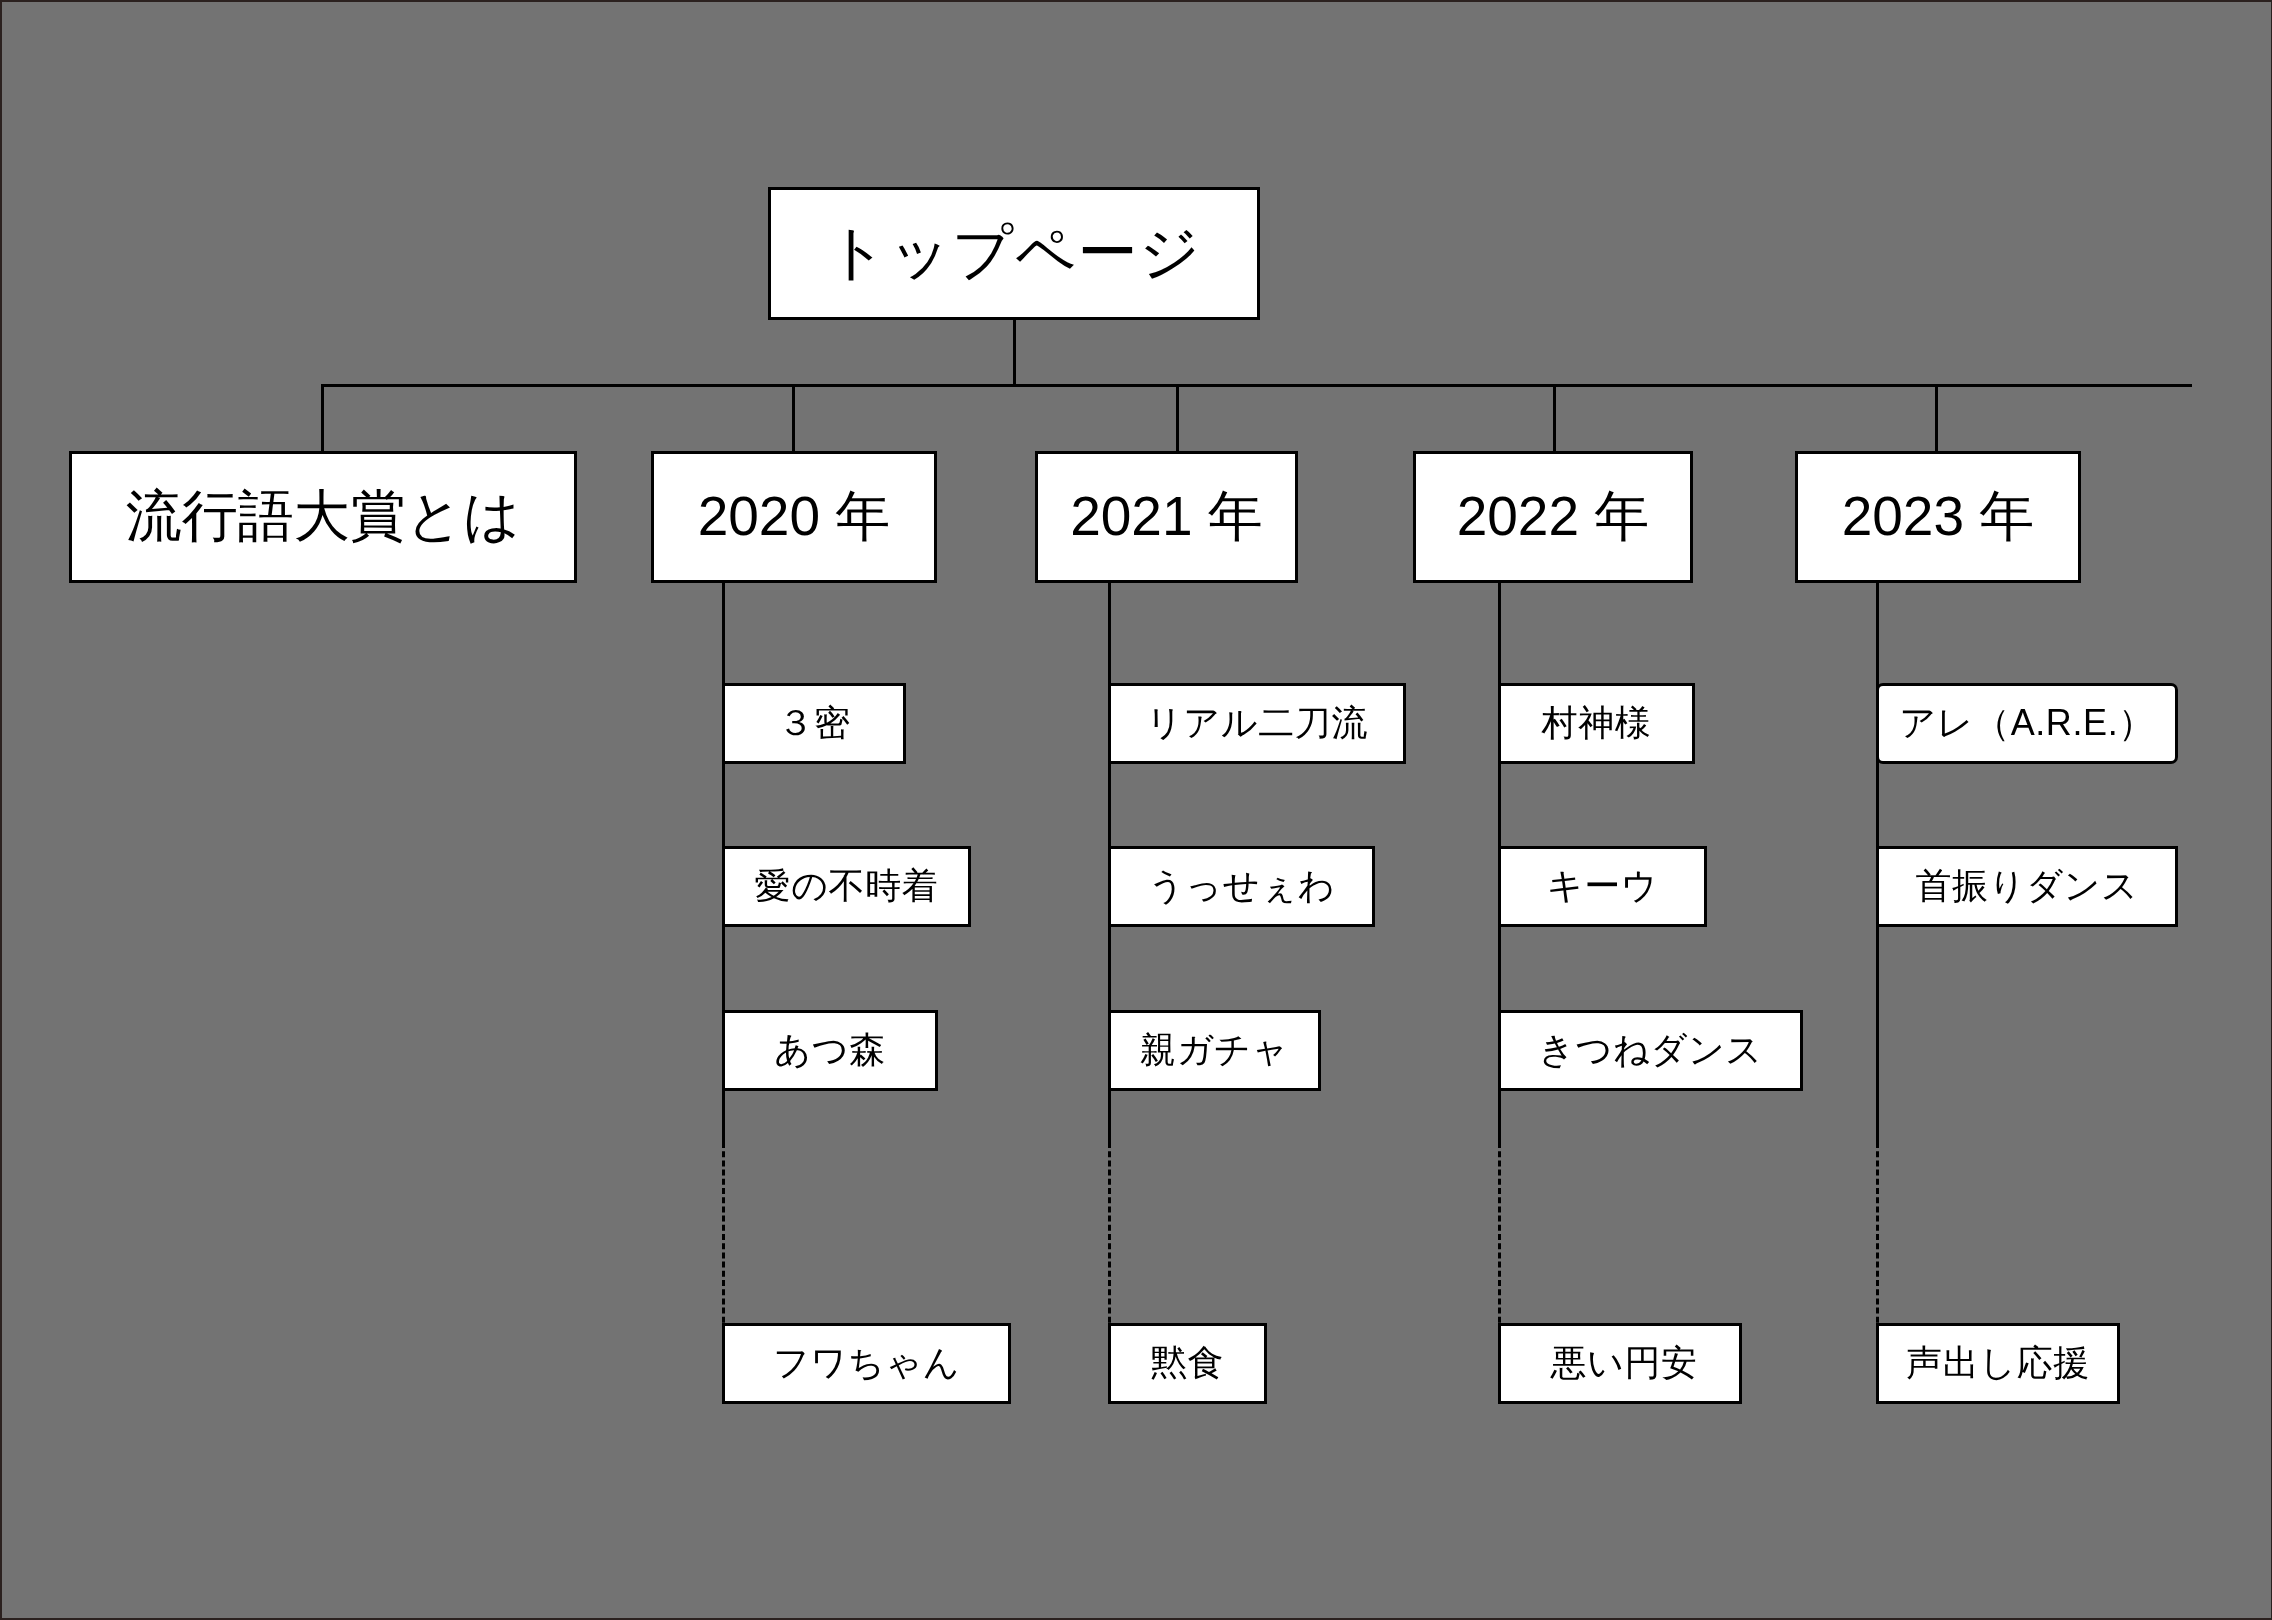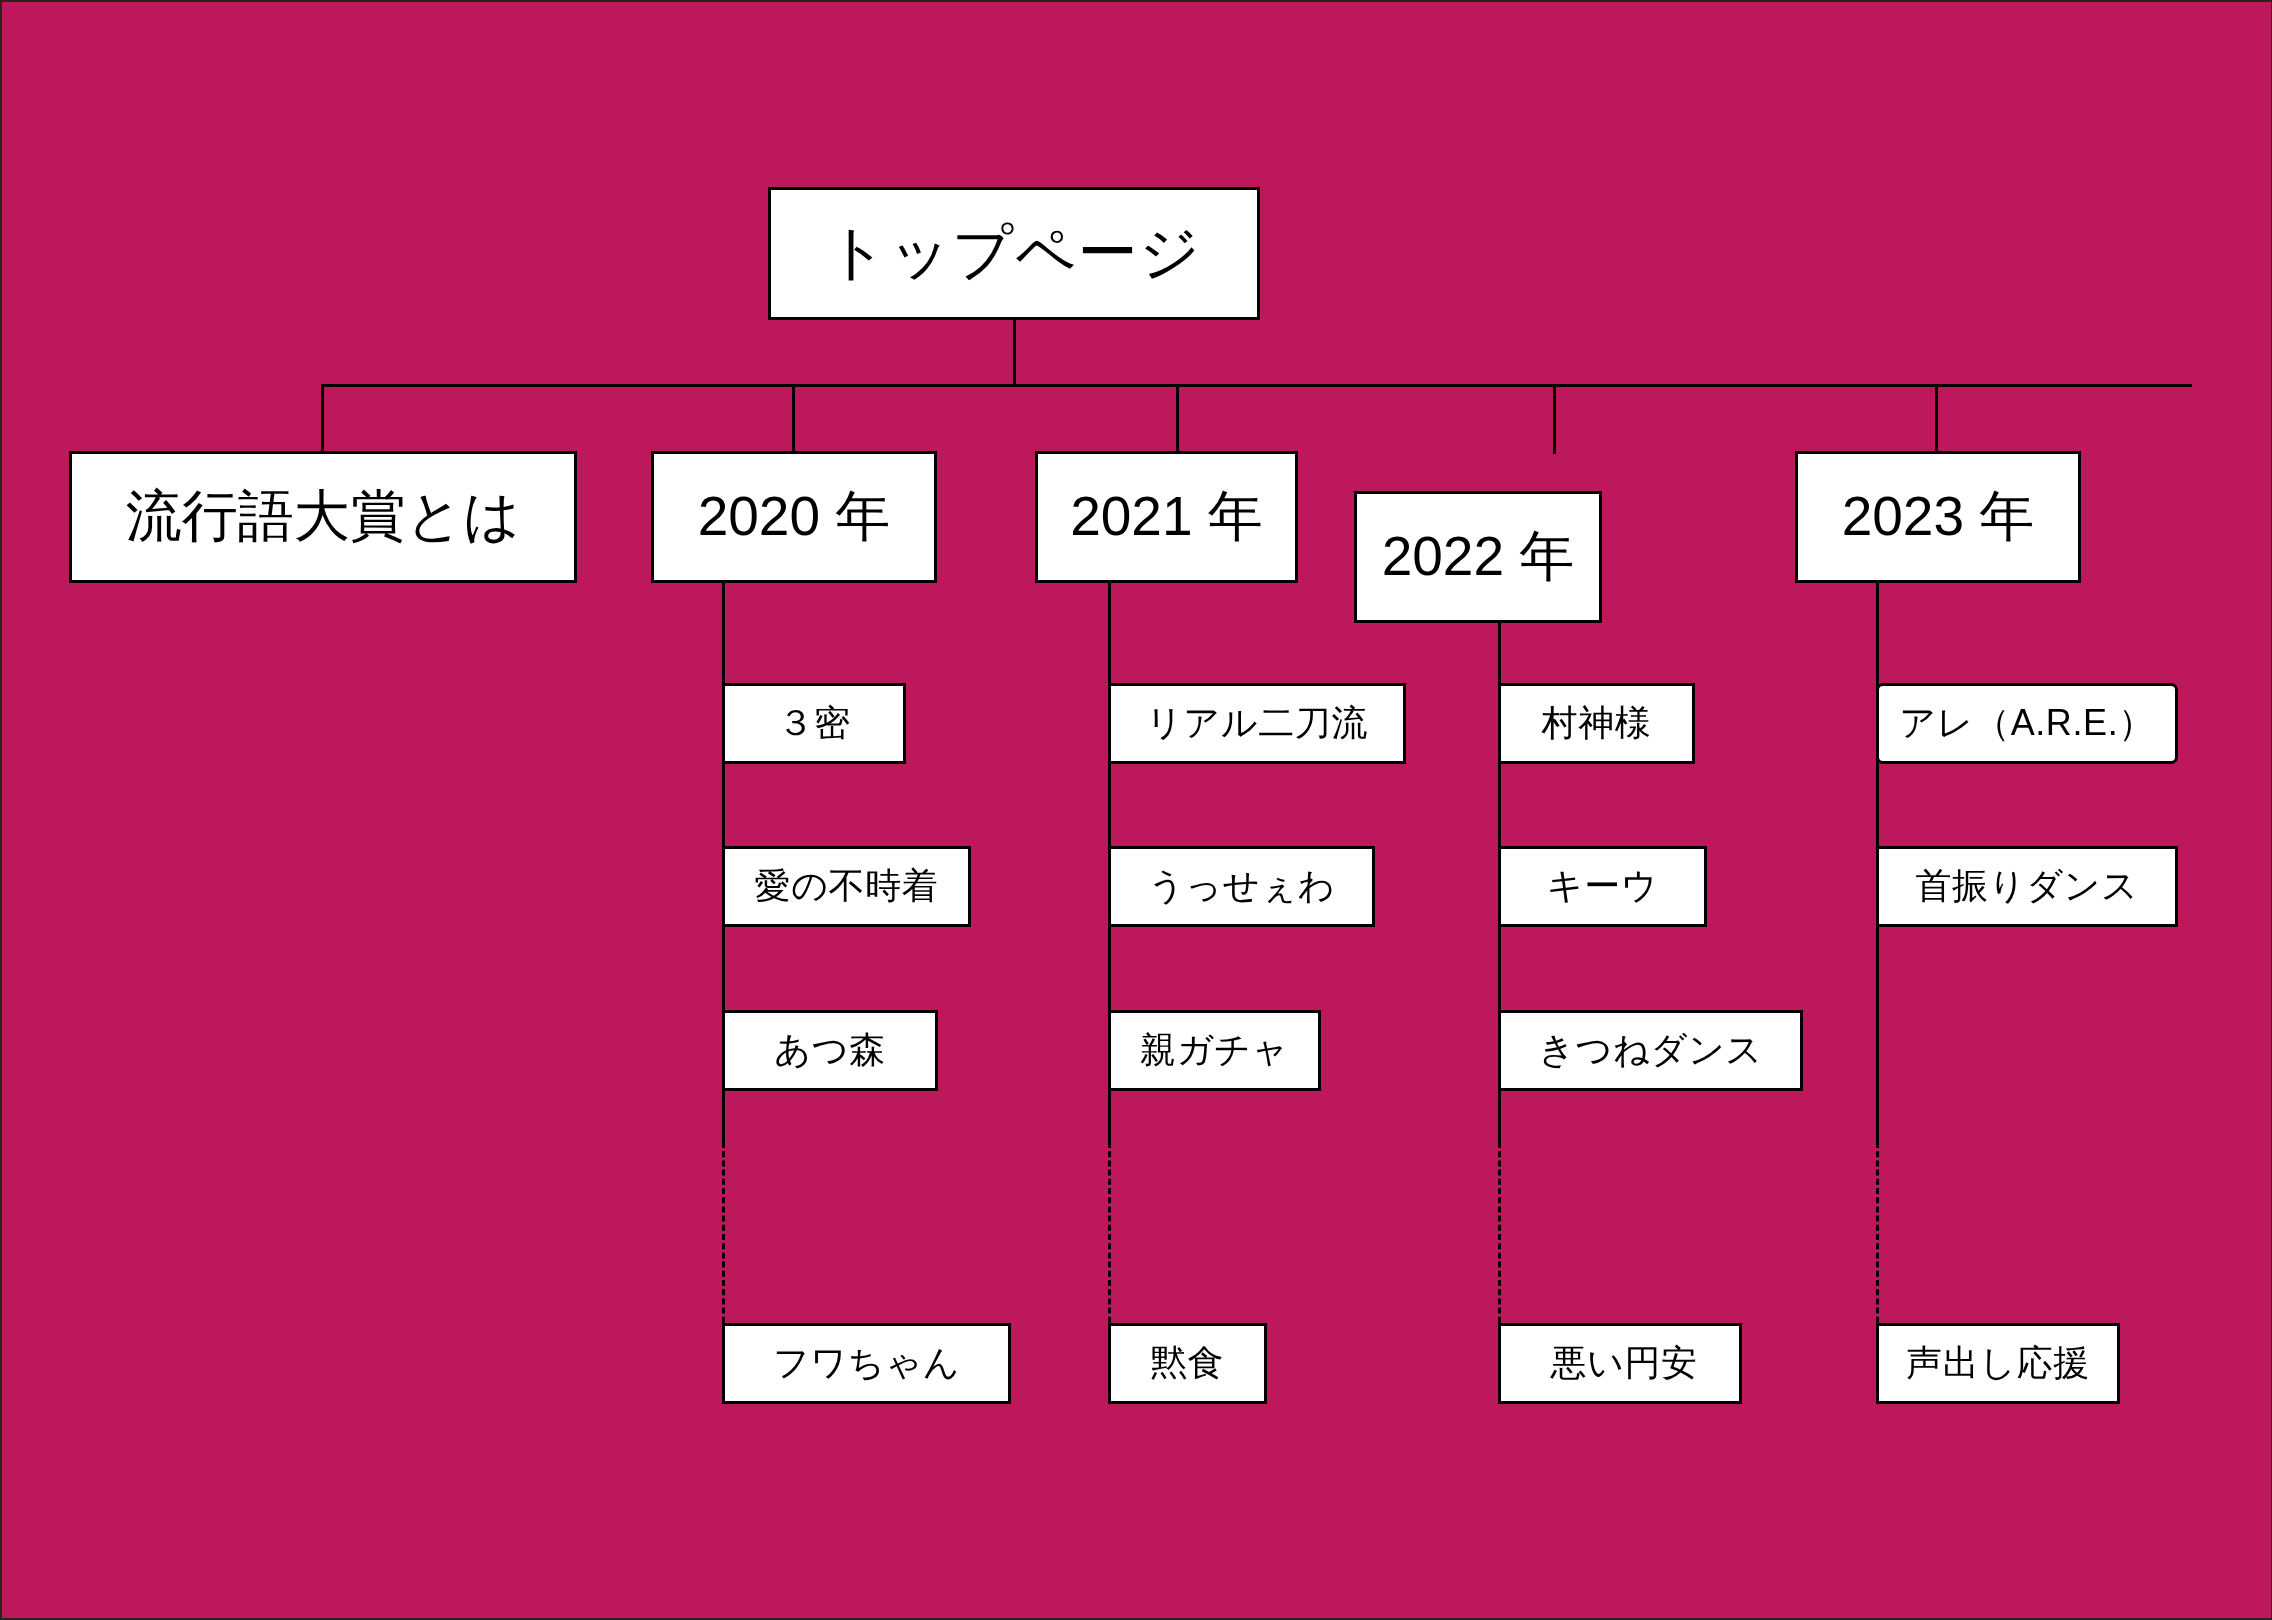--- a/index.html
+++ b/index.html
@@ -9,21 +9,21 @@
   }
   body {
     font-family: "Liberation Sans", "DejaVu Sans", sans-serif;
   }
 
   
   #sitemap-canvas {
     position: relative;
     width: 2273px;
     height: 1620px;
-    background: #be185d;
+    background: #737373;
     box-sizing: border-box;
     border: 2.5px solid #2b211f;
     overflow: hidden;
   }
 
   
   .node {
     position: absolute;
     box-sizing: border-box;
     background: #ffffff;
@@ -49,21 +49,21 @@
   
   .node.lvl2 {
     top: 449px;
     height: 132px;
     font-size: 55px;
     border-width: 3.2px;
   }
   #node-about   { left: 67px;  width: 508px; font-size: 56px; }
   #node-y2020   { left: 649px; width: 286px; }
   #node-y2021   { left: 1033px; width: 263px; }
-  #node-y2022   { left: 1352px; width: 248px; margin-top: 40px; }
+  #node-y2022   { left: 1411px; width: 280px; }
   #node-y2023   { left: 1793px; width: 286px; }
 
   
   .node.leaf {
     height: 81px;
     font-size: 36px;
     border-width: 3.2px;
     letter-spacing: 0.6px;
   }
 

